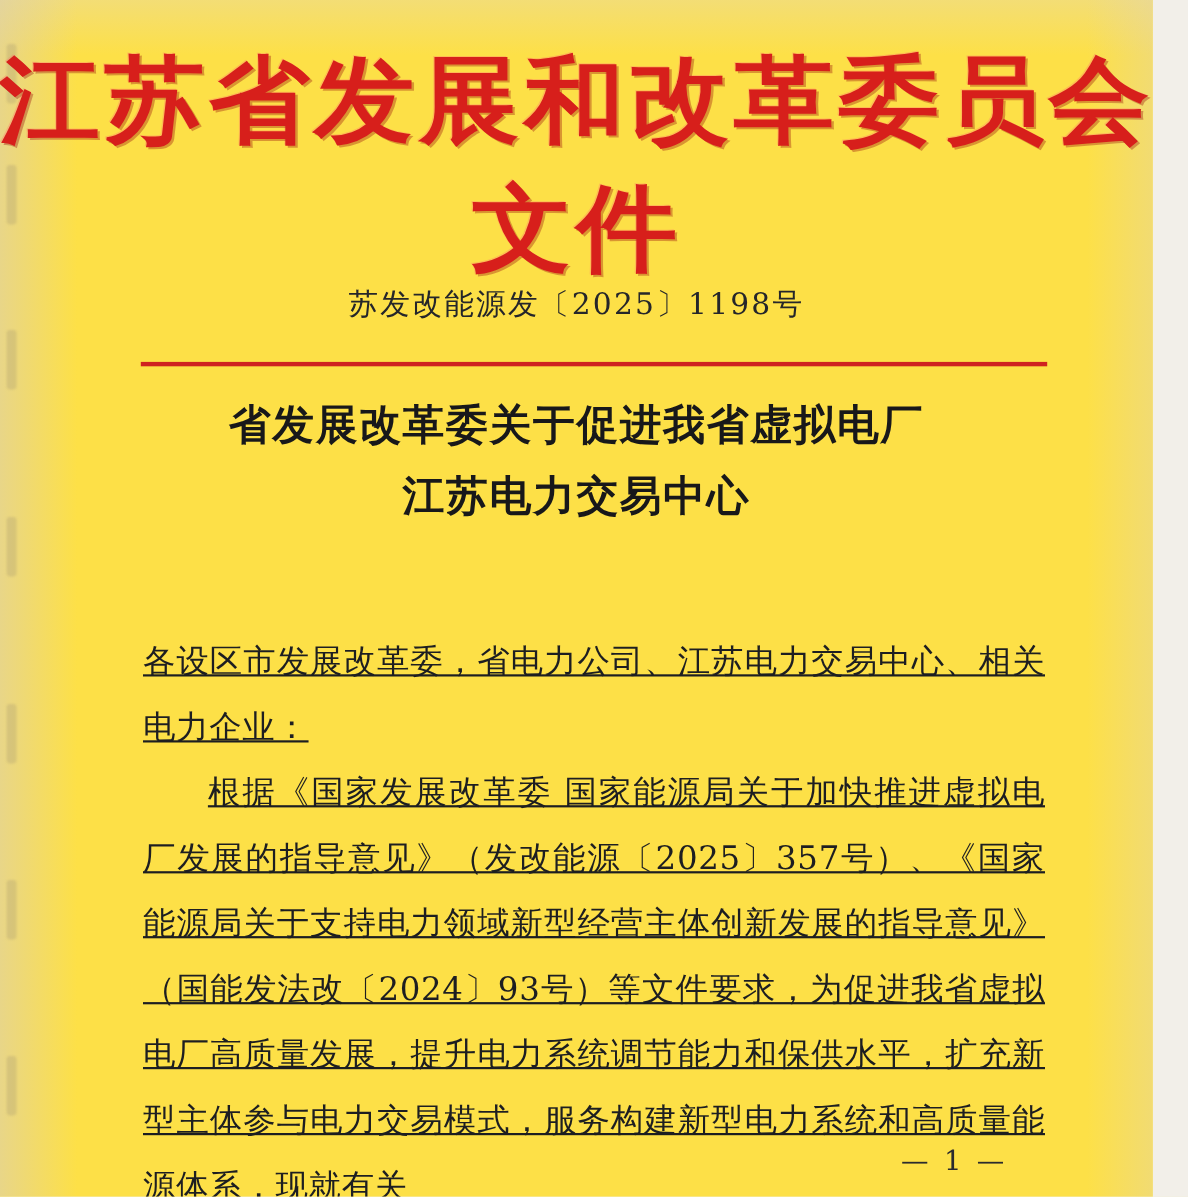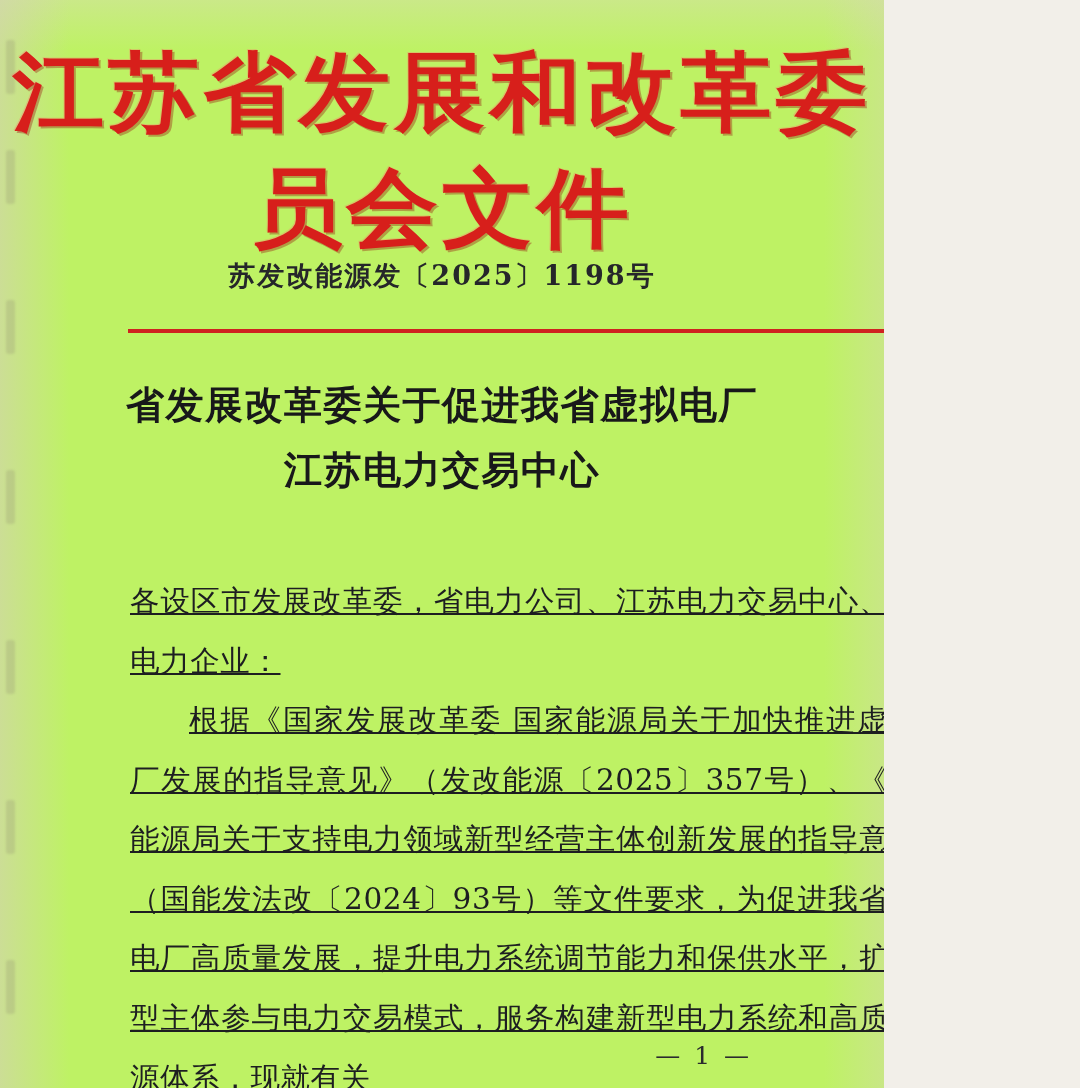--- a/index.html
+++ b/index.html
@@ -2,23 +2,23 @@
 <html lang="zh"><head>
 <meta charset="utf-8">
 <style>
   html, body {
     margin: 0;
     padding: 0;
     background: #f2efe9;
   }
   .page {
     position: relative;
-    width: 884px;
+    width: 1048px;
     height: 1088px;
-    background: #bef264;
+    background: #fde047;
     overflow: hidden;
     font-family: "DejaVu Serif", "Liberation Serif", serif;
   }
   
   .paper-shade {
     position: absolute;
     inset: 0;
     background:
       linear-gradient(90deg, rgba(215,205,190,0.55) 0px, rgba(250,247,242,0) 70px),
       linear-gradient(270deg, rgba(220,210,196,0.35) 0px, rgba(250,247,242,0) 60px),
@@ -68,37 +68,36 @@
   
   .doc-number {
     position: absolute;
     top: 258px;
     left: 0;
     width: 100%;
     text-align: center;
     font-size: 27px;
     letter-spacing: 2px;
     color: #25262a;
-    font-weight: bold;
   }
 
   
   .red-rule {
     position: absolute;
     top: 329px;
     left: 128px;
     width: 824px;
     height: 4px;
     background: #cf2220;
   }
 
   
   .doc-title {
     position: absolute;
-    top: 372px;
+    top: 353px;
     left: 0;
     width: 100%;
     text-align: center;
     font-weight: 700;
     font-size: 38px;
     line-height: 1.72;
     letter-spacing: 1.5px;
     color: #18181a;
   }
   .doc-title .line { display: block; }

